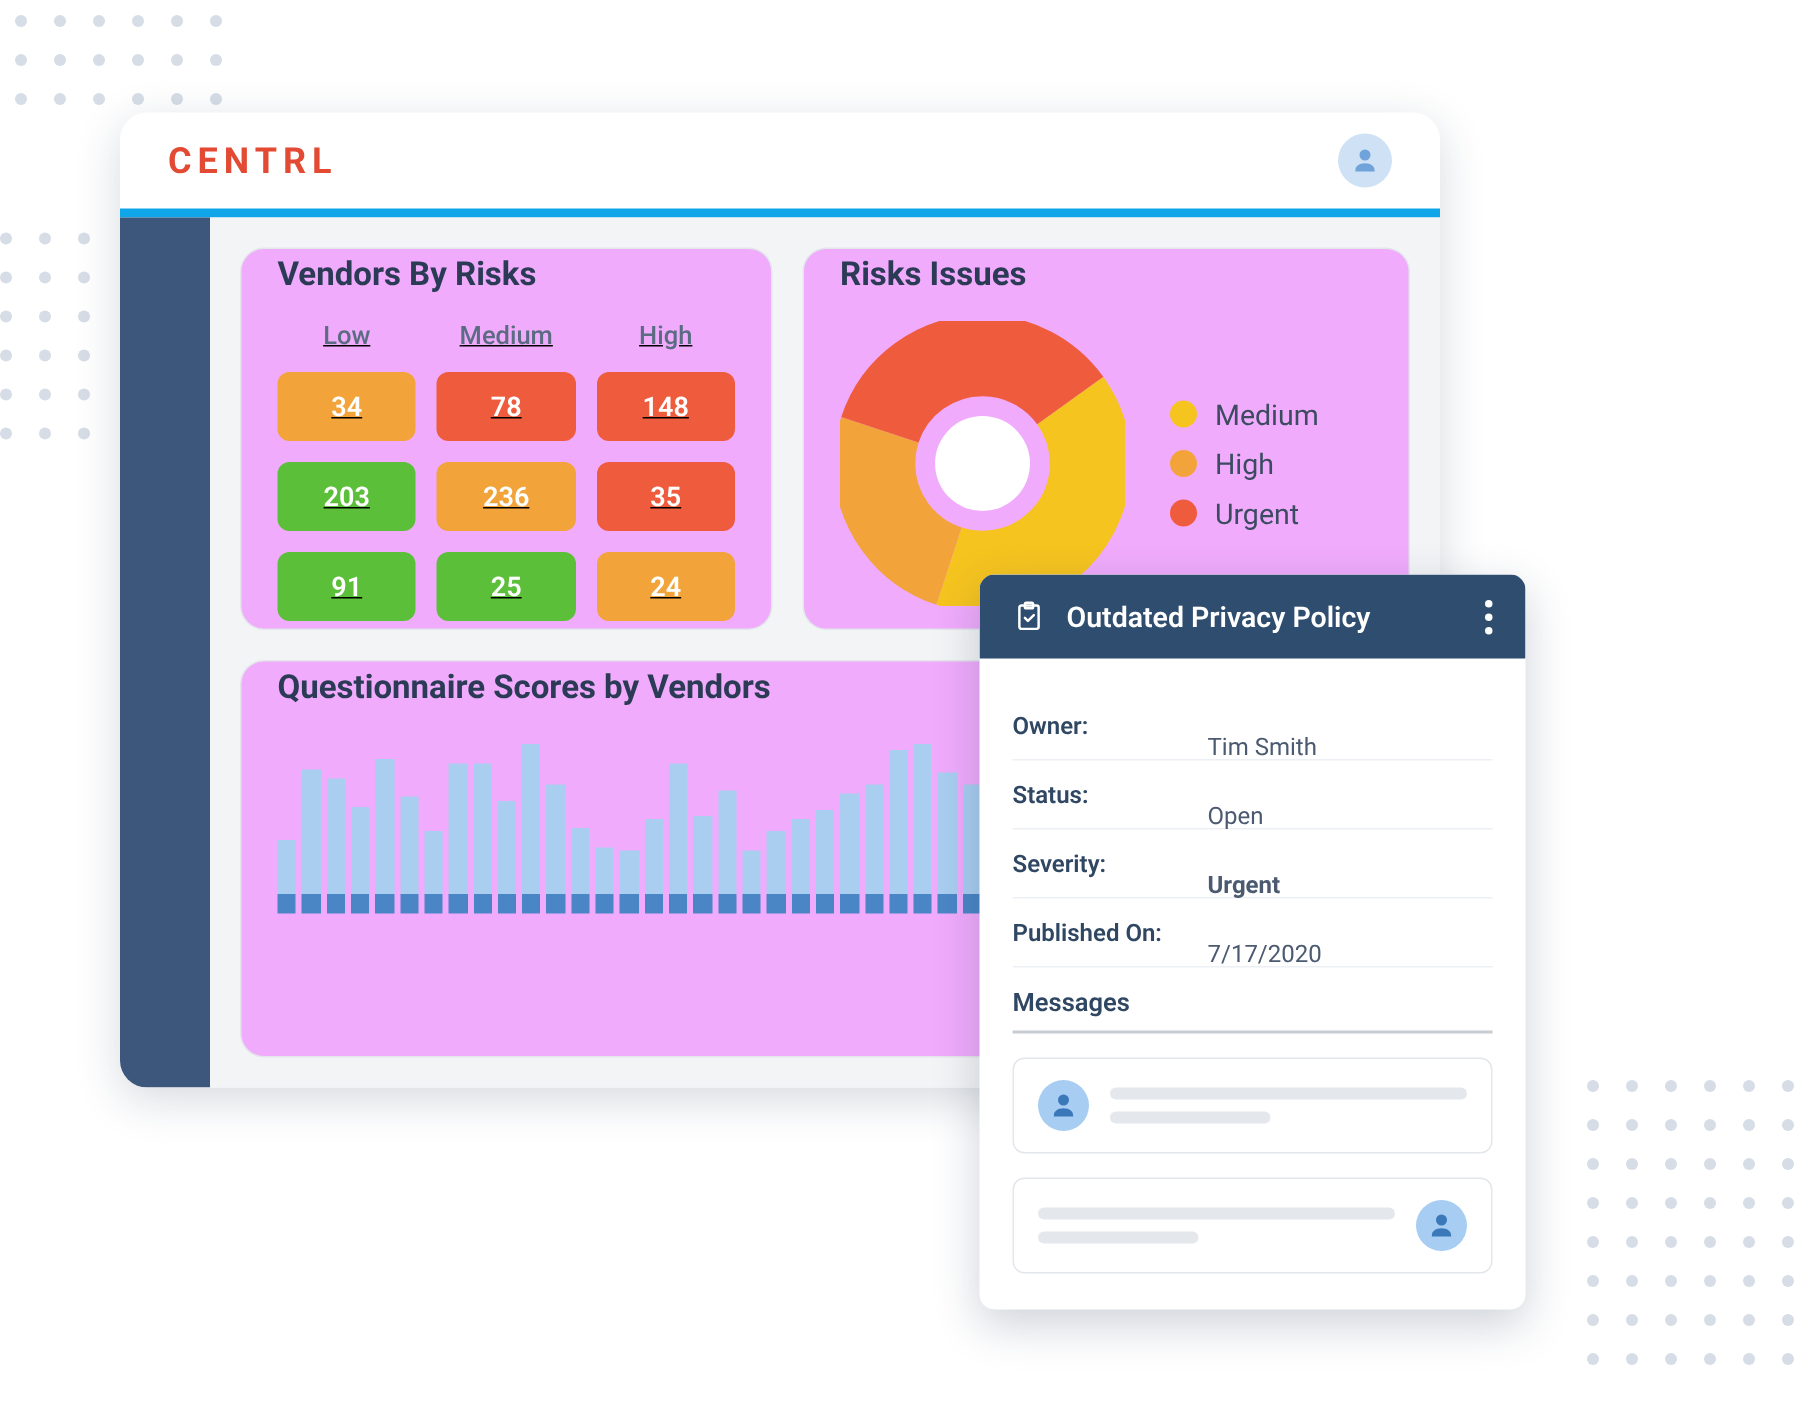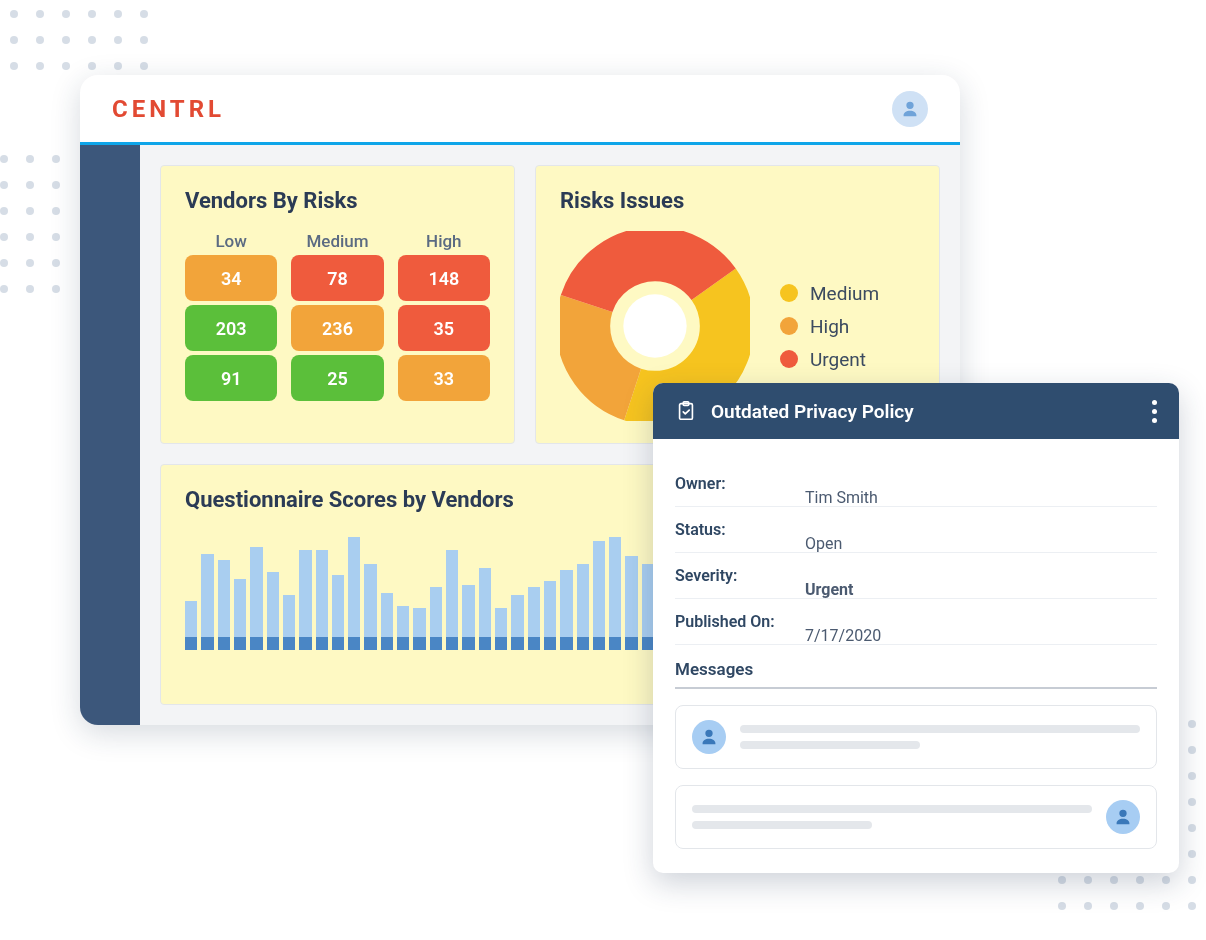--- a/index.html
+++ b/index.html
@@ -6,51 +6,51 @@
   *{box-sizing:border-box;}
   .stage{position:relative;width:1206px;height:940px;}
   
   .dots{position:absolute;display:grid;gap:18px;}
   .dots span{width:8px;height:8px;border-radius:50%;background:#d6dde6;display:block;}
   .dots.a{top:10px;left:10px;grid-template-columns:repeat(6,8px);grid-template-rows:repeat(3,8px);}
   .dots.b{top:155px;left:0;grid-template-columns:repeat(3,8px);grid-template-rows:repeat(6,8px);}
   .dots.c{bottom:30px;right:10px;grid-template-columns:repeat(6,8px);grid-template-rows:repeat(8,8px);}
   
   .window{position:absolute;top:75px;left:80px;width:880px;height:650px;background:#fff;border-radius:18px;box-shadow:0 8px 30px rgba(30,50,80,.18);overflow:hidden;}
-  .topbar{height:70px;display:flex;align-items:center;justify-content:space-between;padding:0 32px;border-bottom:3px solid #0ea5e9;}
+  .topbar{height:70px;display:flex;align-items:center;justify-content:space-between;padding:0 32px;border-bottom:6px solid #0ea5e9;}
   .brand{font-size:24px;font-weight:700;letter-spacing:4px;color:#e24a33;}
   .avatar{width:36px;height:36px;border-radius:50%;background:#cfe1f5;display:flex;align-items:center;justify-content:center;}
   .avatar svg{width:22px;height:22px;fill:#6fa3d9;}
   .body{display:flex;height:calc(100% - 70px);}
   .sidebar{width:60px;background:#3c577b;}
   .content{flex:1;background:#f3f4f6;padding:20px;display:grid;grid-template-columns:355px 1fr;grid-template-rows:auto 1fr;gap:20px;}
-  .card{background:#fef9c3;border:1px solid #e3e6ea;border-radius:4px;padding:22px 24px;}
+  .card{background:#f0abfc;border:1px solid #e3e6ea;border-radius:16px;padding:5px 24px;}
   .card-title{font-size:22px;font-weight:700;color:#2b3b55;margin:0 0 18px;}
   
-  .risk-cols{display:grid;grid-template-columns:repeat(3,1fr);gap:4px 14px;}
+  .risk-cols{display:grid;grid-template-columns:repeat(3,1fr);gap:14px 14px;text-decoration:underline;}
   .risk-head{text-align:center;font-size:17px;color:#5b6b82;font-weight:500;}
   .tile{height:46px;border-radius:8px;display:flex;align-items:center;justify-content:center;color:#fff;font-size:18px;font-weight:600;}
   .orange{background:#f2a43a;}
   .red{background:#ef5b3d;}
   .green{background:#5bbf3a;}
   
   .openissues{grid-column:2;}
   .pie-wrap{display:flex;align-items:center;gap:30px;margin-top:10px;}
   .donut{width:190px;height:190px;}
   .legend{display:flex;flex-direction:column;gap:10px;font-size:19px;color:#3c4b60;}
   .lg{display:flex;align-items:center;gap:12px;}
   .swatch{width:18px;height:18px;border-radius:50%;}
   
   .scores{grid-column:1 / span 2;}
   .barchart{display:flex;align-items:flex-end;height:120px;gap:4px;margin-top:10px;}
   .bar{flex:1;display:flex;flex-direction:column;justify-content:flex-end;}
   .bar .upper{background:#a9cef0;width:100%;}
   .bar .lower{background:#4a86c5;width:100%;height:13px;}
   
-  .panel{position:absolute;top:383px;left:653px;width:526px;background:#fff;border-radius:10px;box-shadow:0 10px 30px rgba(30,50,80,.22);overflow:hidden;}
+  .panel{position:absolute;top:383px;left:653px;width:364px;background:#fff;border-radius:10px;box-shadow:0 10px 30px rgba(30,50,80,.22);overflow:hidden;}
   .panel-head{background:#2f4d6f;color:#fff;height:56px;display:flex;align-items:center;justify-content:space-between;padding:0 22px;}
   .panel-head-left{display:flex;align-items:center;gap:14px;}
   .panel-title{font-size:19px;font-weight:600;}
   .clip-icon{display:flex;}
   .clip-icon svg{width:22px;height:22px;stroke:#fff;fill:none;stroke-width:1.8;}
   .kebab{display:flex;flex-direction:column;gap:4px;}
   .kebab span{width:5px;height:5px;border-radius:50%;background:#fff;}
   .panel-body{padding:22px 22px 24px;}
   .kv{display:flex;align-items:center;height:46px;border-bottom:1px solid #eceff3;font-size:16px;}
   .kv:last-of-type{border-bottom:none;}
@@ -181,21 +181,21 @@
               <div class="risk-head">Medium</div>
               <div class="risk-head">High</div>
               <div class="tile orange">34</div>
               <div class="tile red">78</div>
               <div class="tile red">148</div>
               <div class="tile green">203</div>
               <div class="tile orange">236</div>
               <div class="tile red">35</div>
               <div class="tile green">91</div>
               <div class="tile green">25</div>
-              <div class="tile orange">33</div>
+              <div class="tile orange">24</div>
             </div>
         </div>
 
         <div class="card openissues">
           <div class="card-title">Risks Issues</div>
           <div class="pie-wrap">
             <svg class="donut" viewBox="0 0 42 42">
                 <circle cx="21" cy="21" r="15.9155" fill="transparent" stroke="#f6c41f" stroke-width="12" stroke-dasharray="40 60" stroke-dashoffset="10"></circle>
                 <circle cx="21" cy="21" r="15.9155" fill="transparent" stroke="#f2a43a" stroke-width="12" stroke-dasharray="25 75" stroke-dashoffset="-30"></circle>
                 <circle cx="21" cy="21" r="15.9155" fill="transparent" stroke="#ef5b3d" stroke-width="12" stroke-dasharray="35 65" stroke-dashoffset="-55"></circle>

